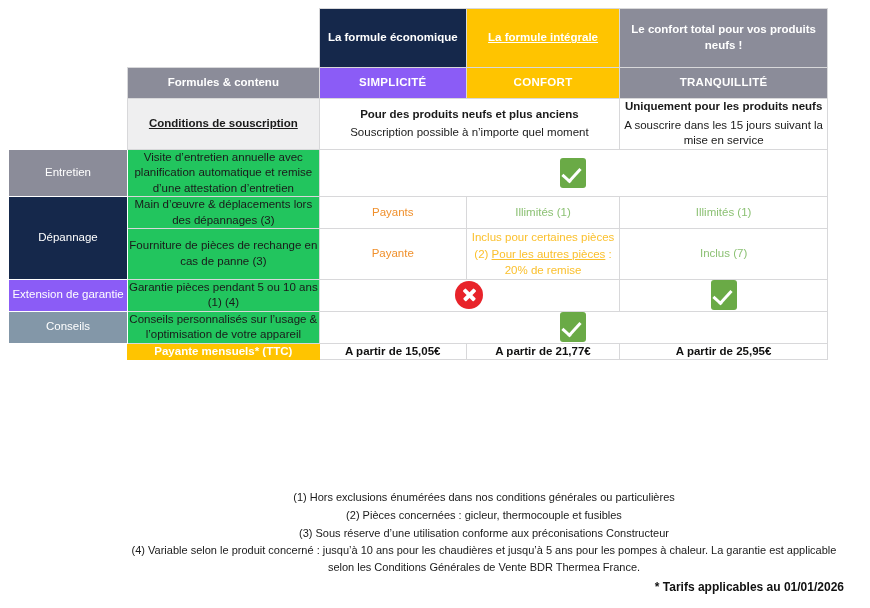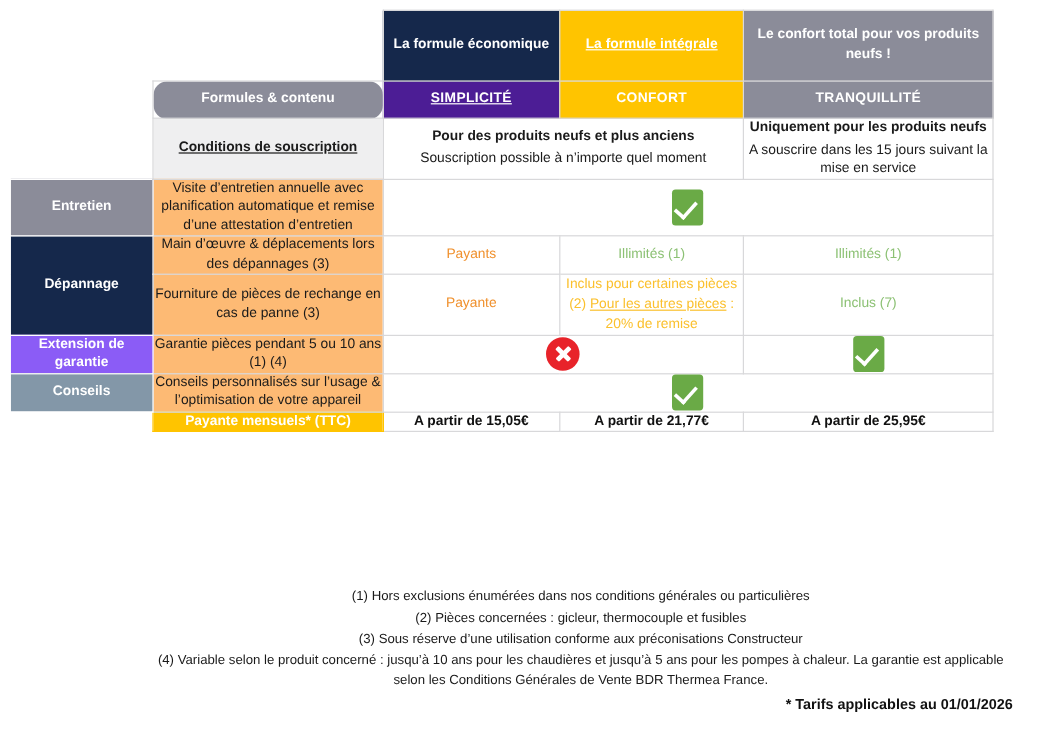--- a/index.html
+++ b/index.html
@@ -53,38 +53,37 @@
     background:#8b8c99;color:#ffffff;
     font-weight:bold;font-size:12px;
     padding:8px 8px;height:58px;
   }
 
   
   .brand-label{
     background:#8b8c99;color:#ffffff;
     font-weight:bold;font-size:12px;
     height:30px;
-    border-radius:11px;
   }
   .brand-navy{
-    background:#4c1d95;color:#ffffff;
-    font-weight:bold;font-size:12.5px;letter-spacing:.3px;height:30px;text-decoration:underline;
+    background:#8b5cf6;color:#ffffff;
+    font-weight:bold;font-size:12.5px;letter-spacing:.3px;height:30px;
   }
   .brand-yellow{
     background:#ffc400;color:#ffffff;
     font-weight:bold;font-size:12.5px;letter-spacing:.3px;height:30px;
   }
   .brand-grey{
     background:#8b8c99;color:#ffffff;
     font-weight:bold;font-size:12.5px;letter-spacing:.3px;height:30px;
   }
 
   
   .desc{
-    background:#fdba74;
+    background:#22c55e;
     color:#1a1a1a;
     font-size:11.5px;
     padding:8px 9px;
   }
   .desc-cond{
     background:#efeff0;
     font-weight:bold;font-size:12px;
     text-decoration:underline;
     padding:10px 9px;
     margin-left:26px;
@@ -95,21 +94,21 @@
 
   .orange{color:#f0902c;font-size:11.5px;}
   .green{color:#8cc174;font-size:11.5px;}
   .yellow-txt{color:#fbc02d;font-size:11.5px;line-height:1.4;}
   .yellow-txt u{}
 
   .price{font-weight:bold;font-size:12.5px;color:#111;}
 
   
   .lbl{
-    color:#ffffff;font-weight:bold;font-size:12px;
+    color:#ffffff;font-weight:normal;font-size:12px;
     border:1px solid #ffffff !important;
   }
   .lbl-entretien{background:#8b8c99;}
   .lbl-depannage{background:#15284b;}
   .lbl-extension{background:#8b5cf6;}
   .lbl-conseils{background:#8397a8;}
   .lbl-tarifs{
     background:#ffc400;color:#ffffff;font-weight:bold;font-size:12.5px;
     border:1px solid #ffc400 !important;
   }

